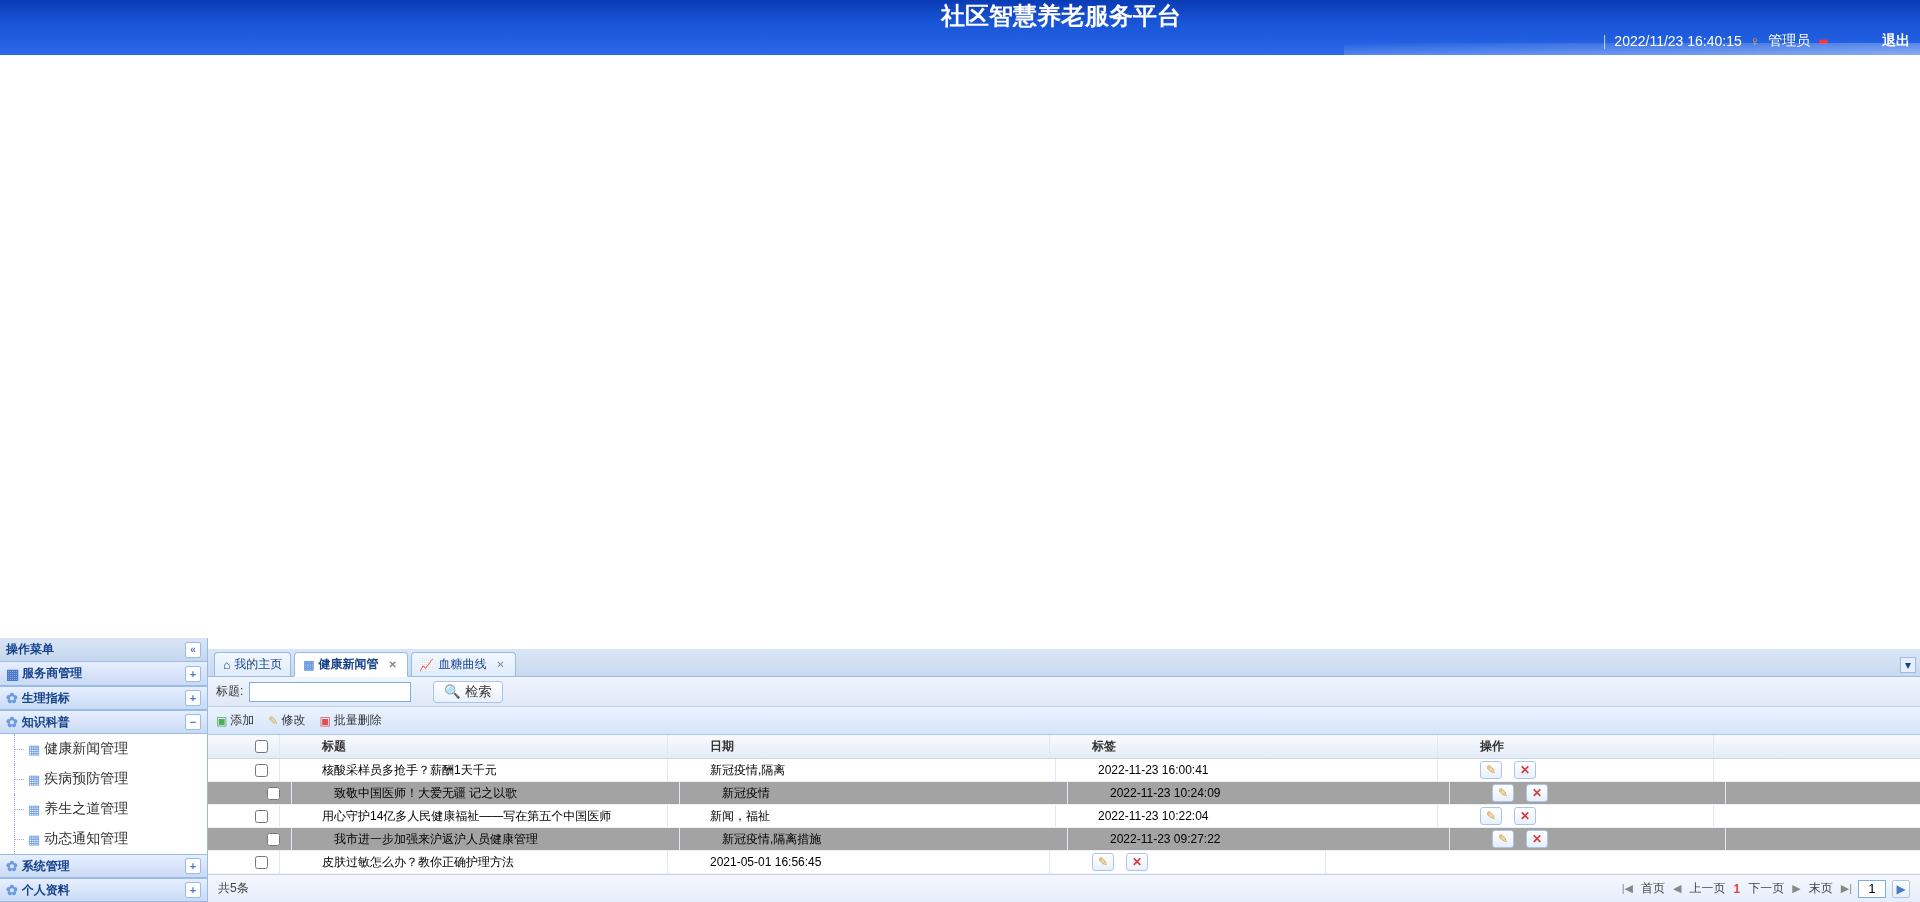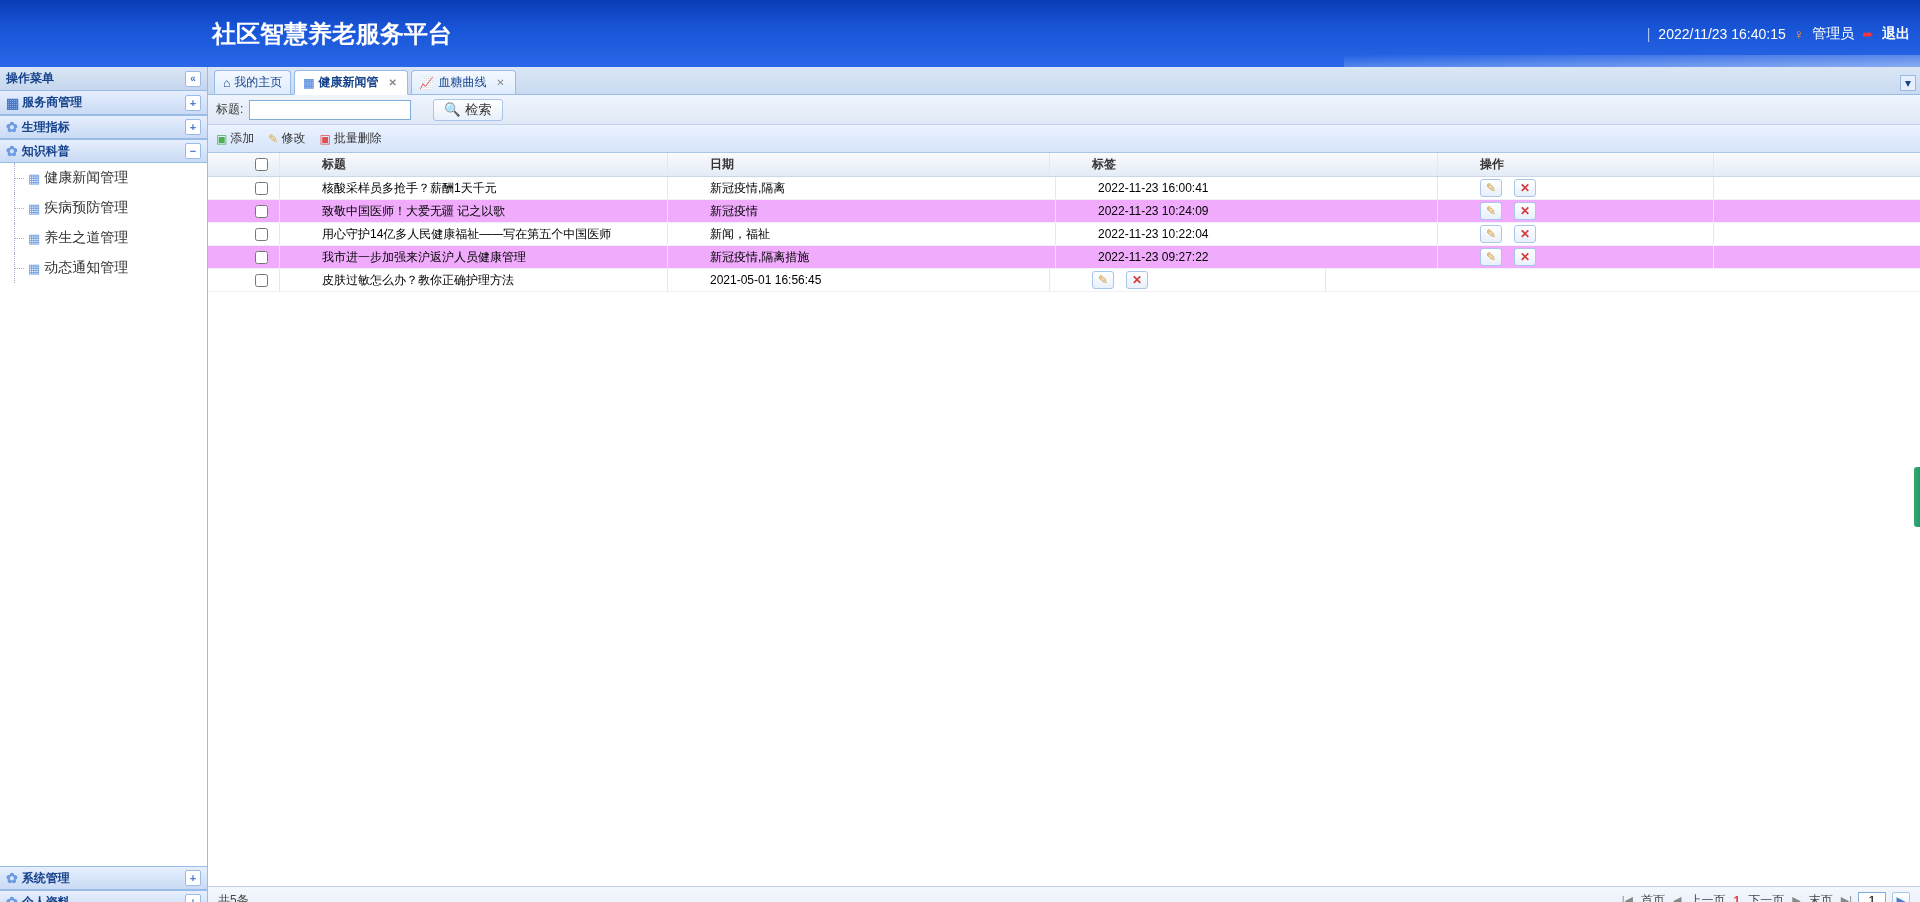--- a/index.html
+++ b/index.html
@@ -1,42 +1,43 @@
 <!DOCTYPE html>
 <html><head>
 <meta charset="utf-8">
 <style>
 * { margin: 0; padding: 0; box-sizing: border-box; }
 body { font-family: "Microsoft YaHei", Arial, sans-serif; font-size: 12px; background: #fff; overflow: hidden; }
 
 .header {
-  height: 67px;
+  height: 55px;
   background: linear-gradient(to bottom, #0a3bb5 0%, #1854d6 40%, #2968e8 100%);
   display: flex;
   align-items: center;
   padding: 0 10px 0 212px;
   position: relative;
+  flex-direction: column;
 }
 .header::after {
   content: '';
   position: absolute;
   right: 0; bottom: -3px;
   width: 30%;
   height: 15px;
   background: linear-gradient(to bottom right, transparent, rgba(255,255,255,0.5));
   pointer-events: none;
 }
 .app-title { color: #fff; font-size: 24px; font-weight: bold; }
 .header-right { margin-left: auto; display: flex; align-items: center; gap: 8px; color: #fff; font-size: 14px; }
 .header-right .sep { color: #a8c4f5; }
 .user-icon { color: #ff9933; font-size: 14px; }
 .logout-icon { color: #ff3333; font-size: 14px; }
-.logout-text { font-weight: bold; }
-
-.main-layout { display: flex; height: 847px; }
+.logout-text { font-weight: bold; margin-left: 44px; }
+
+.main-layout { display: flex; height: 847px; align-items: flex-end; }
 
 .sidebar { width: 208px; border-right: 1px solid #99bbe8; background: #dfe8f6; display: flex; flex-direction: column; }
 .sidebar-header {
   height: 24px; display: flex; align-items: center; padding: 0 6px;
   background: linear-gradient(#dae6f5, #c5d6ed);
   border-bottom: 1px solid #99bbe8;
   font-weight: bold; color: #15428b;
 }
 .sidebar-header .collapse-btn {
   margin-left: auto; width: 16px; height: 16px;
@@ -146,21 +147,21 @@
 .grid-head .cell, .grid-row .cell {
   padding: 0 6px; display: flex; align-items: center;
   border-right: 1px solid #e0e8f3; overflow: hidden; white-space: nowrap; margin-left: 36px;
 }
 .col-chk { width: 36px; justify-content: center; }
 .col-title { width: 352px; }
 .col-tag { width: 352px; }
 .col-date { width: 346px; }
 .col-op { width: 240px; }
 .grid-row { height: 23px; display: flex; align-items: stretch; border-bottom: 1px solid #eef2f8; }
-.grid-row.alt { background: #f0abfc; }
+.grid-row.alt { background: #a3a3a3; padding-left: 12px; }
 .op-btn {
   width: 22px; height: 18px; border: 1px solid #a9c6ea; border-radius: 3px;
   background: linear-gradient(#fff, #e8f0fb);
   display: inline-flex; align-items: center; justify-content: center;
   margin-right: 12px; cursor: pointer;
 }
 
 .pager {
   height: 28px; display: flex; align-items: center; padding: 0 10px;
   background: linear-gradient(#f4f7fc, #e6eefb);

